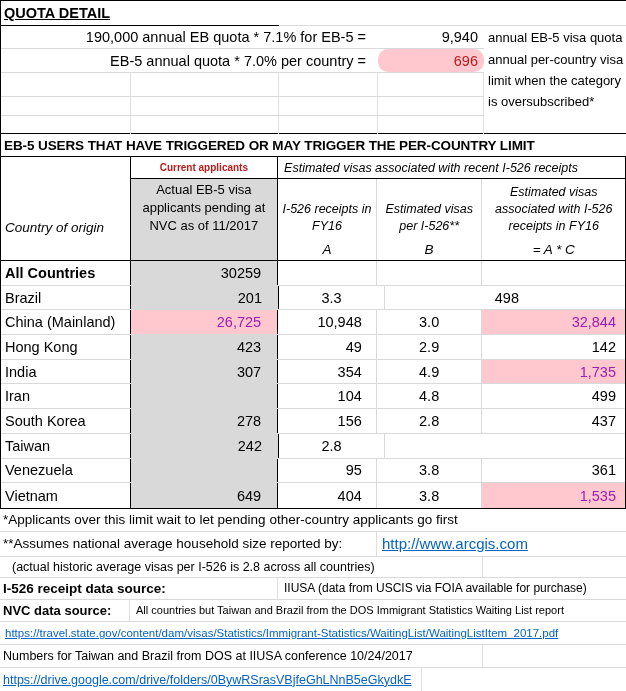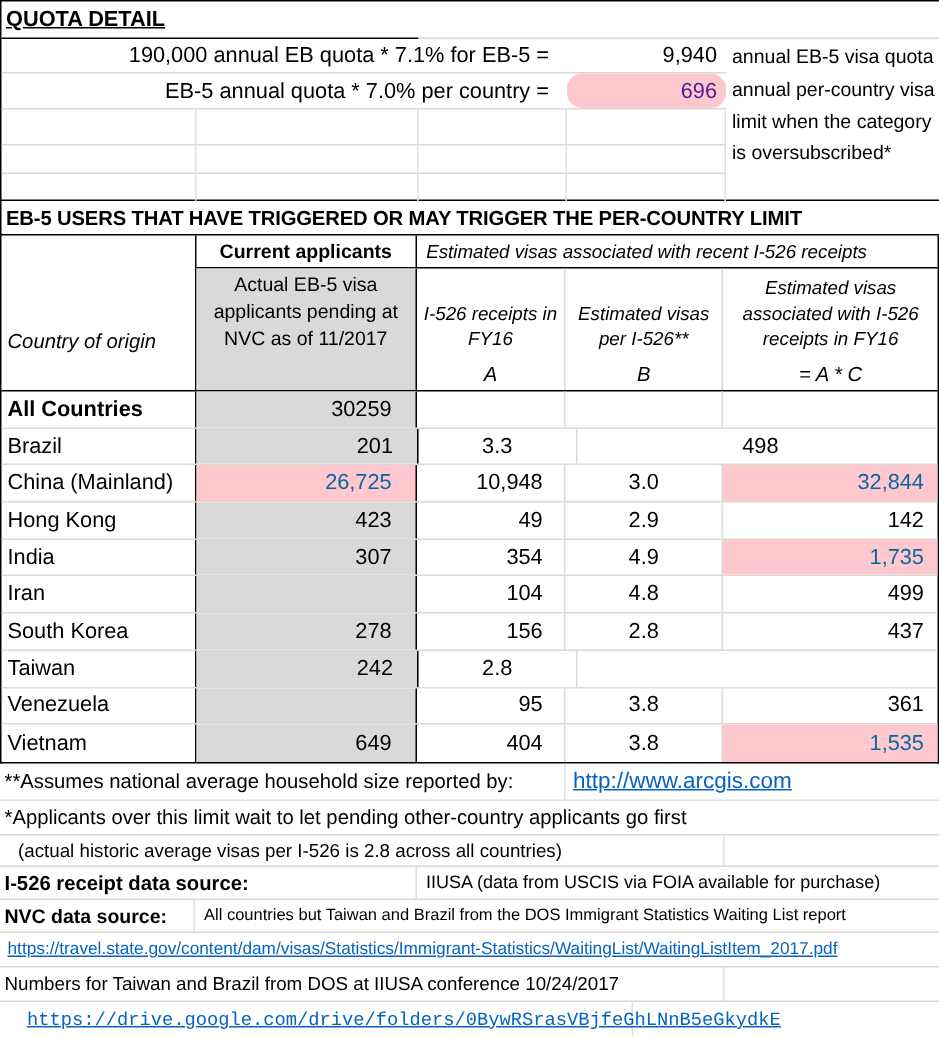--- a/index.html
+++ b/index.html
@@ -14,21 +14,21 @@
   
   .sec-quota { position:relative; width:626px; height:133px; border-top:1px solid #000; border-left:1px solid #000;text-decoration:underline; }
   .q-title-row { height:25px; display:flex; }
   .q-title-left { width:278px; border-bottom:1px solid #000; display:flex; align-items:center; }
   .q-title-left span { font-weight:bold; font-size:14.5px; padding-left:3px; }
   .q-title-right { width:348px; border-bottom:1px solid #d9d9d9; }
   .q-left { position:absolute; left:0; top:25px; width:483px; }
   .q-vrow { display:flex; border-bottom:1px solid #d9d9d9; }
   .q-label { width:377px; justify-content:flex-end; padding-right:12px; font-size:14.5px; }
   .q-val { width:106px; justify-content:flex-end; padding-right:6px; font-size:14.5px; }
-  .q-val.pink { background:#FFC7CE; color:#4c1d95;border-radius:10px; }
+  .q-val.pink { background:#FFC7CE; color:#b91c1c;border-radius:10px; }
   .q-empty { border-right:1px solid #e0e0e0; height:100%; }
   .q-right { position:absolute; left:483px; top:25px; width:143px; padding-left:4px; }
   .q-note1 { height:23px; display:flex; align-items:center; font-size:13px; white-space:nowrap; }
   .q-note2 { font-size:13px; line-height:21px; white-space:normal; width:136px; }
 
   
   .sec-title { height:24px; border-top:1px solid #000; border-bottom:1px solid #000; border-left:1px solid #000;
     display:flex; align-items:center; font-weight:bold; font-size:13.5px; padding-left:3px; letter-spacing:-0.1px; }
 
   
@@ -36,23 +36,23 @@
   .c1 { width:130px; }
   .c2 { width:148px; }
   .c3 { width:99px; }
   .c4 { width:106px; }
   .c5 { width:143px; }
   .c345 { width:348px; }
   .br-black { border-right:1px solid #000; }
   .br-light { border-right:1px solid #d9d9d9; }
   .bb-black { border-bottom:1px solid #000; }
   .gray { background:#D9D9D9; }
-  .pinkcell { background:#FFC7CE; color:#0369a1; }
+  .pinkcell { background:#FFC7CE; color:#a21caf; }
   .th1 { height:22px; }
-  .group-current { font-weight:bold; color:#000000; font-size:13px; justify-content:center; }
+  .group-current { font-weight:bold; color:#b91c1c; font-size:10px; justify-content:center; }
   .group-est { font-style:italic; font-size:12.5px; padding-left:6px; }
   .th2 { height:59px; }
   .th2 .cell { align-items:flex-end; padding-bottom:3px; }
   .country-h { font-style:italic; font-size:13.5px; padding-left:4px; }
   .hdr2 { font-size:13px; line-height:18px; white-space:normal; text-align:center; justify-content:center; }
   .hdr3 { font-style:italic; font-size:12.5px; line-height:17px; white-space:normal; text-align:center; justify-content:center; }
   .th3 { height:23px; border-bottom:1px solid #000; }
   .th3 .cell { font-style:italic; font-size:13.5px; justify-content:center; }
   .drow { height:24.7px; border-bottom:1px solid #d9d9d9; font-size:14.5px; }
   .drow:last-child { border-bottom:none; }
@@ -76,21 +76,21 @@
   .n4 { height:22px; }
   .n4-label { width:278px; font-weight:bold; font-size:13.5px; padding-left:3px; border-right:1px solid #e0e0e0; height:100%; display:flex; align-items:center; }
   .n4-value { width:348px; font-size:12px; padding-left:6px; }
   .n5 { height:22px; }
   .n5-label { width:130px; font-weight:bold; font-size:13px; padding-left:3px; border-right:1px solid #e0e0e0; height:100%; display:flex; align-items:center; }
   .n5-value { width:496px; font-size:11px; padding-left:6px; }
   .n6 { height:23px; padding-left:5px; }
   .n7 { height:23px; }
   .n7-text { width:483px; font-size:12.5px; padding-left:3px; border-right:1px solid #e0e0e0; height:100%; display:flex; align-items:center; }
   .n8 { height:24px; }
-  .n8-link { width:422px; padding-left:18px; border-right:1px solid #e0e0e0; height:100%; display:flex; align-items:center;font-family:Liberation Mono, monospace; }
+  .n8-link { width:422px; padding-left:3px; border-right:1px solid #e0e0e0; height:100%; display:flex; align-items:center; }
   a.lnk { color:#0563C1; text-decoration:underline; cursor:pointer; }
   .lnk-lg { font-size:15px; }
   .lnk-sm { font-size:11.5px; }
   .lnk-md { font-size:12.5px; }
 </style>
 </head>
 <body>
 
 <div class="sheet">
 
@@ -220,29 +220,29 @@
     </div>
     <div class="row drow">
       <div class="cell c1 br-black dcountry">Vietnam</div>
       <div class="cell c2 br-black gray dnum p2">649</div>
       <div class="cell c3 br-light dnum p3">404</div>
       <div class="cell c4 br-light p4">3.8</div>
       <div class="cell c5 pinkcell dnum p5">1,535</div>
     </div>
   </div>
 
+  <div class="nrow n1">*Applicants over this limit wait to let pending other-country applicants go first</div>
+
   <div class="nrow n2">
     <div class="n2-label">**Assumes national average household size reported by:</div>
     <div class="n2-link">
       <a class="lnk lnk-lg">http://www.arcgis.com</a>
     </div>
   </div>
 
-  <div class="nrow n1">*Applicants over this limit wait to let pending other-country applicants go first</div>
-
   <div class="nrow n3">
     <div class="n3-text">(actual historic average visas per I-526 is 2.8 across all countries)</div>
   </div>
 
   <div class="nrow n4">
     <div class="n4-label">I-526 receipt data source:</div>
     <div class="n4-value">IIUSA (data from USCIS via FOIA available for purchase)</div>
   </div>
 
   <div class="nrow n5">

